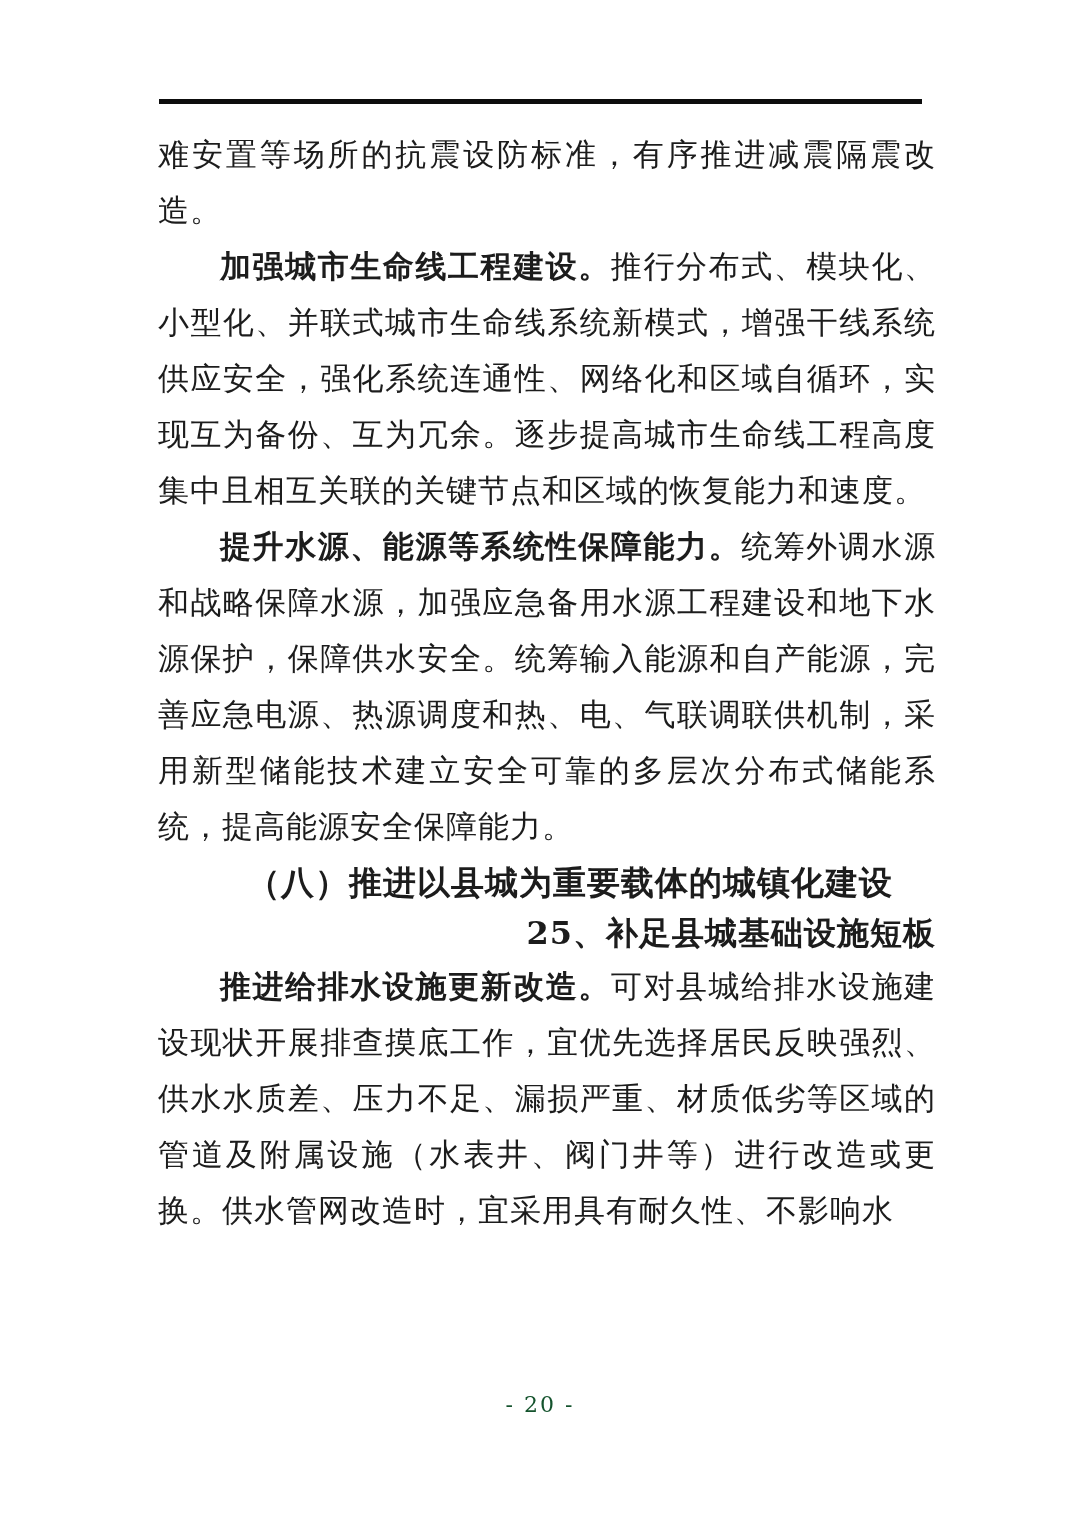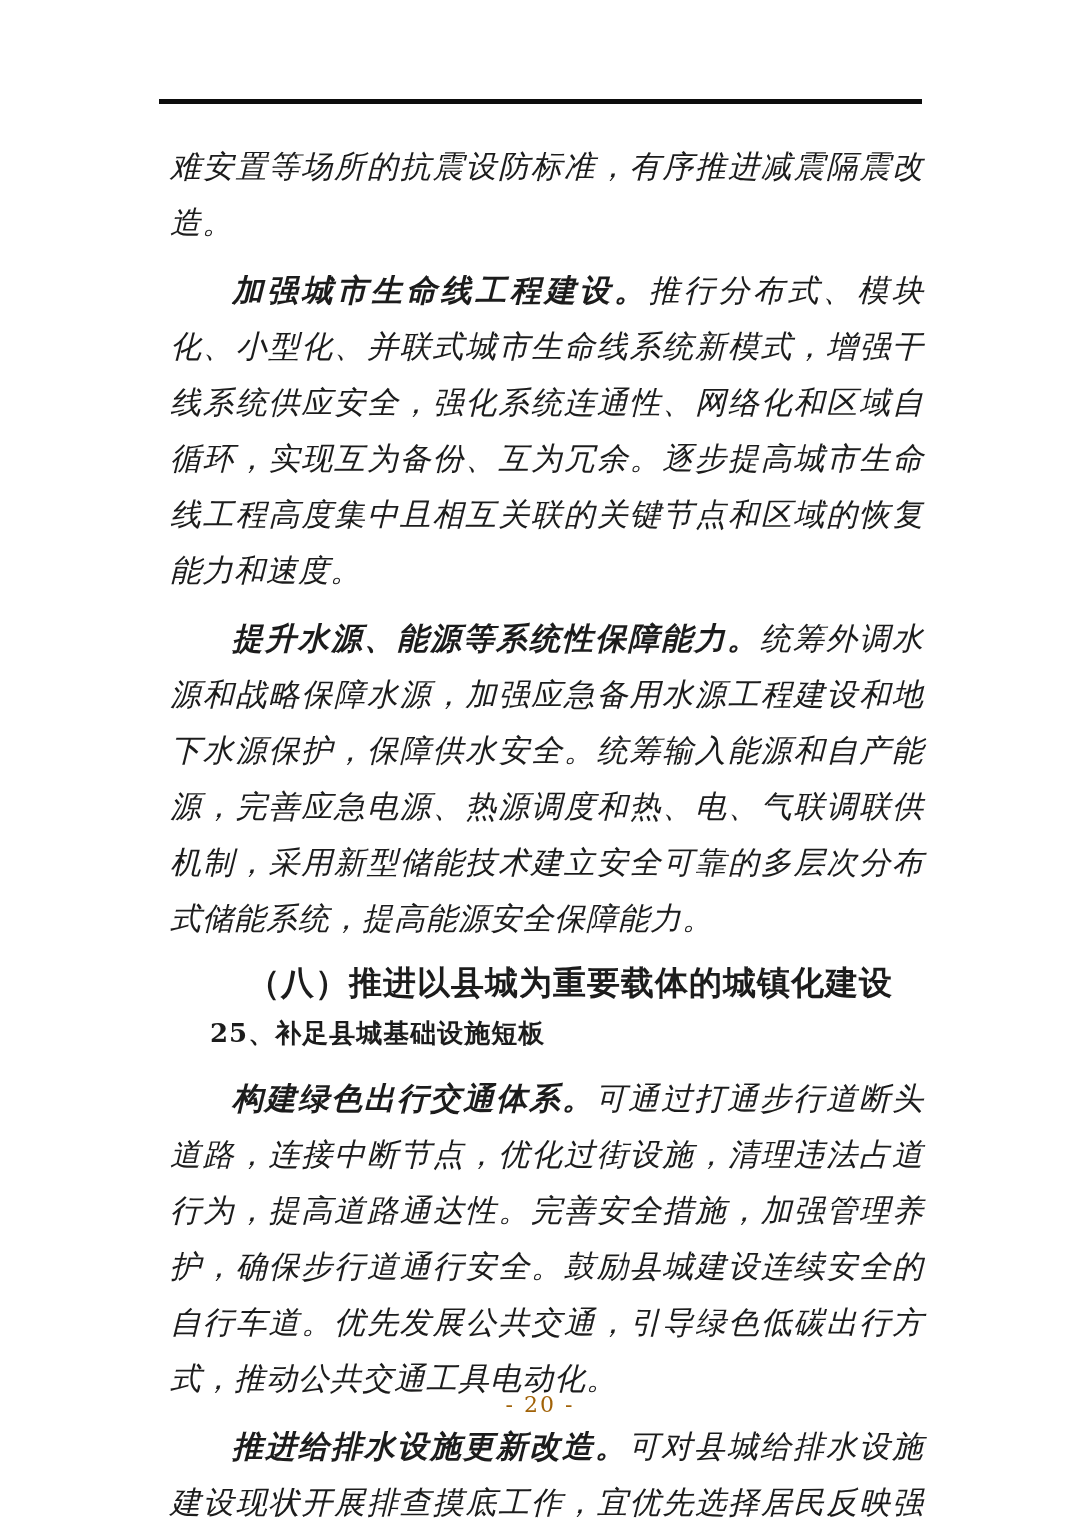--- a/index.html
+++ b/index.html
@@ -30,54 +30,53 @@
     left: 158px;
     top: 126px;
     width: 778px;
     font-size: 31px;
     line-height: 56px;
     text-align: justify;
     text-justify: inter-character;
     letter-spacing: 1px;
   }
   .para {
-    margin: 12px;
+    margin: 0;
     text-indent: 2em;
-    font-style: italic;
   }
   .para.no-indent {
     text-indent: 0;
   }
   .para .lead {
     font-weight: 700;
   }
   .section-heading {
     margin: 4px 0 0 0;
     font-size: 33px;
     font-weight: 700;
     line-height: 50px;
     text-indent: 1.4em;
     text-align: center;
   }
   .item-heading {
     margin: 0;
-    font-size: 26px;
+    font-size: 32px;
     font-weight: 700;
     line-height: 50px;
     text-indent: 2em;
-    text-align: left;
+    text-align: right;
   }
   .footer {
     position: absolute;
     left: 0;
     top: 1392px;
     width: 100%;
     text-align: center;
     font-size: 22px;
-    color: #a16207;
+    color: #14532d;
     letter-spacing: 2px;
   }
 </style>
 </head>
 <body>
 
 <div class="page">
 
   <div class="header-rule"></div>
 
@@ -86,21 +85,20 @@
     <p class="para no-indent">难安置等场所的抗震设防标准，有序推进减震隔震改造。</p>
 
     <p class="para"><span class="lead">加强城市生命线工程建设。</span><span>推行分布式、模块化、小型化、并联式城市生命线系统新模式，增强干线系统供应安全，强化系统连通性、网络化和区域自循环，实现互为备份、互为冗余。逐步提高城市生命线工程高度集中且相互关联的关键节点和区域的恢复能力和速度。</span></p>
 
     <p class="para"><span class="lead">提升水源、能源等系统性保障能力。</span><span>统筹外调水源和战略保障水源，加强应急备用水源工程建设和地下水源保护，保障供水安全。统筹输入能源和自产能源，完善应急电源、热源调度和热、电、气联调联供机制，采用新型储能技术建立安全可靠的多层次分布式储能系统，提高能源安全保障能力。</span></p>
 
     <h2 class="section-heading">（八）推进以县城为重要载体的城镇化建设</h2>
 
     <h3 class="item-heading">25、补足县城基础设施短板</h3>
 
-    <p class="para"><span class="lead">构建绿色出行交通体系。</span><span>可通过打通步行道断头道路，连接中断节点，优化过街设施，清理违法占道行为，提高道路通达性。完善安全措施，加强管理养护，确保步行道通行安全。鼓励县城建设连续安全的自行车道。优先发展公共交通，引导绿色低碳出行方式，推动公共交通工具电动化。</span></p>
 
     <p class="para"><span class="lead">推进给排水设施更新改造。</span><span>可对县城给排水设施建设现状开展排查摸底工作，宜优先选择居民反映强烈、供水水质差、压力不足、漏损严重、材质低劣等区域的管道及附属设施（水表井、阀门井等）进行改造或更换。供水管网改造时，宜采用具有耐久性、不影响水</span></p>
 
   </div>
 
   <div class="footer">
     <span>- 20 -</span>
   </div>
 
 </div>

